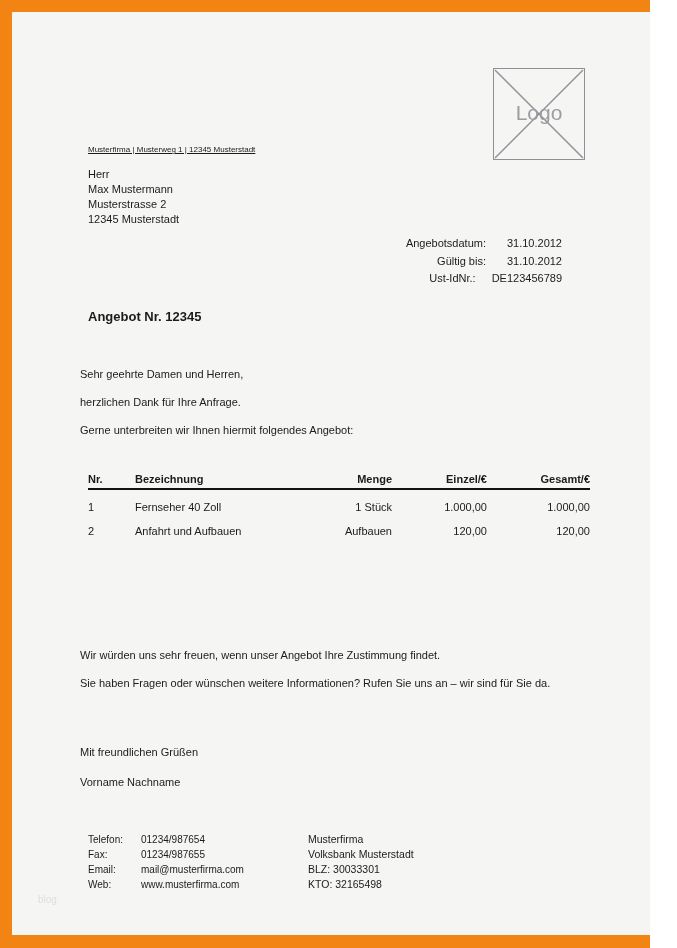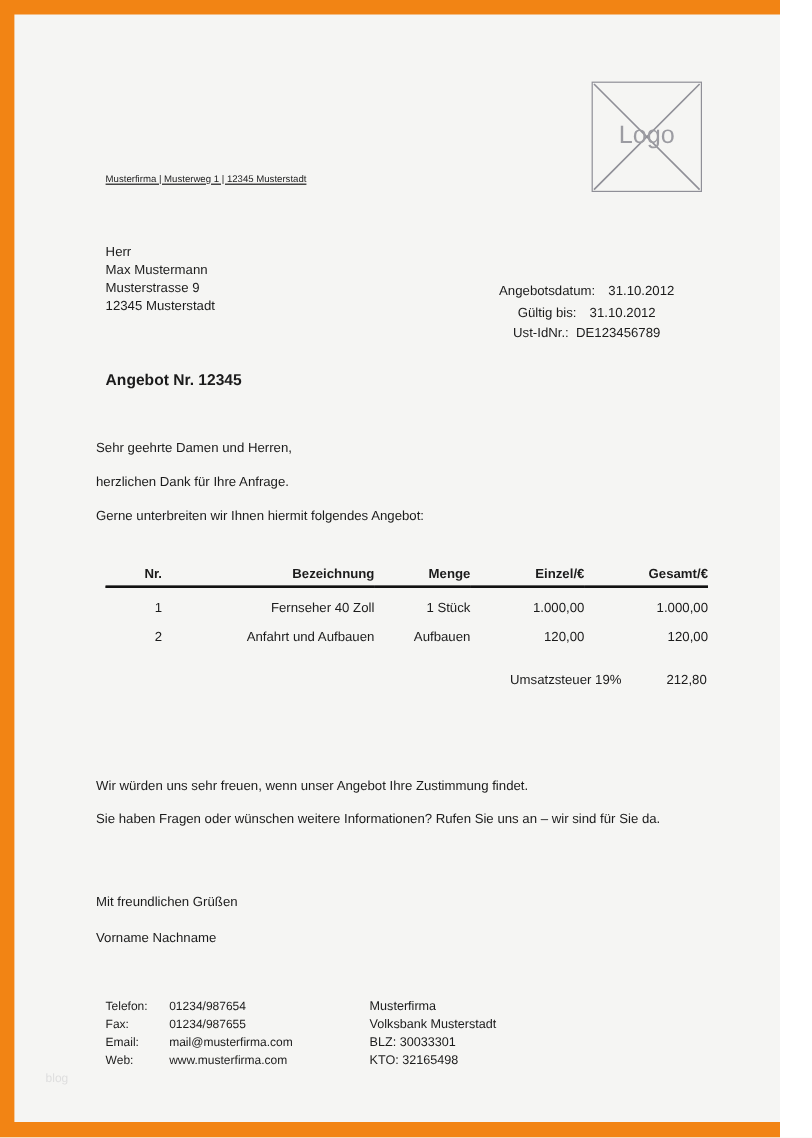--- a/index.html
+++ b/index.html
@@ -51,30 +51,29 @@
     font-size: 8px;
     text-decoration: underline;
     white-space: nowrap;
   }
 
   .recipient {
     position: absolute;
     left: 88px; top: 167px;
     font-size: 11px;
     line-height: 15px;
-    margin-top: 36px;
   }
 
   .meta-block {
     position: absolute;
     right: 88px; top: 235px;
     font-size: 11px;
     line-height: 17.5px;
   }
-  .meta-row { display: flex; justify-content: center; gap: 6px; }
+  .meta-row { display: flex; justify-content: flex-end; gap: 16px; }
   .meta-label { text-align: right; }
   .meta-value { min-width: 60px; text-align: right; }
 
   .doc-title {
     position: absolute;
     left: 88px; top: 309px;
     font-size: 13px;
     font-weight: bold;
   }
 
@@ -90,21 +89,21 @@
     border-collapse: collapse;
     font-size: 11px;
   }
   .items-table th {
     font-weight: bold;
     border-bottom: 2px solid #111;
     padding: 2px 0 2px 0;
     line-height: 13px;
   }
   .items-table td { padding: 11px 0 0 0; line-height: 13px; }
-  .items-table .al { text-align: right; }
+  .items-table .al { text-align: left; }
   .items-table .ar { text-align: right; }
 
   .totals {
     position: absolute;
     left: 425px; top: 559px;
     width: 164px;
     font-size: 11px;
     line-height: 17px;
   }
   .totals-row { display: flex; justify-content: space-between; }
@@ -152,21 +151,21 @@
       <line x1="91" y1="1" x2="1" y2="91" stroke="#8F8F97" stroke-width="1.4"></line>
     </svg>
     <div class="logo-label">Logo</div>
   </div>
 
   <div class="sender-line">Musterfirma | Musterweg 1 | 12345 Musterstadt</div>
 
   <div class="recipient">
     <div>Herr</div>
     <div>Max Mustermann</div>
-    <div>Musterstrasse 9</div>
+    <div>Musterstrasse 2</div>
     <div>12345 Musterstadt</div>
   </div>
 
   <div class="meta-block">
     <div class="meta-row">
       <span class="meta-label">Angebotsdatum:</span>
       <span class="meta-value">31.10.2012</span>
     </div>
     <div class="meta-row">
       <span class="meta-label">Gültig bis:</span>
@@ -213,24 +212,20 @@
         <td class="al">2</td>
         <td class="al">Anfahrt und Aufbauen</td>
         <td class="ar">Aufbauen</td>
         <td class="ar">120,00</td>
         <td class="ar">120,00</td>
       </tr>
     </tbody>
   </table>
 
   <div class="totals">
-    <div class="totals-row">
-      <span>Umsatzsteuer 19%</span>
-      <span>212,80</span>
-    </div>
   </div>
 
   <div class="para closing-1">Wir würden uns sehr freuen, wenn unser Angebot Ihre Zustimmung findet.</div>
   <div class="para closing-2">Sie haben Fragen oder wünschen weitere Informationen? Rufen Sie uns an – wir sind für Sie da.</div>
 
   <div class="para signoff-greeting">Mit freundlichen Grüßen</div>
   <div class="para signoff-name">Vorname Nachname</div>
 
   <div class="footer-contact">
     <span>Telefon:</span>

